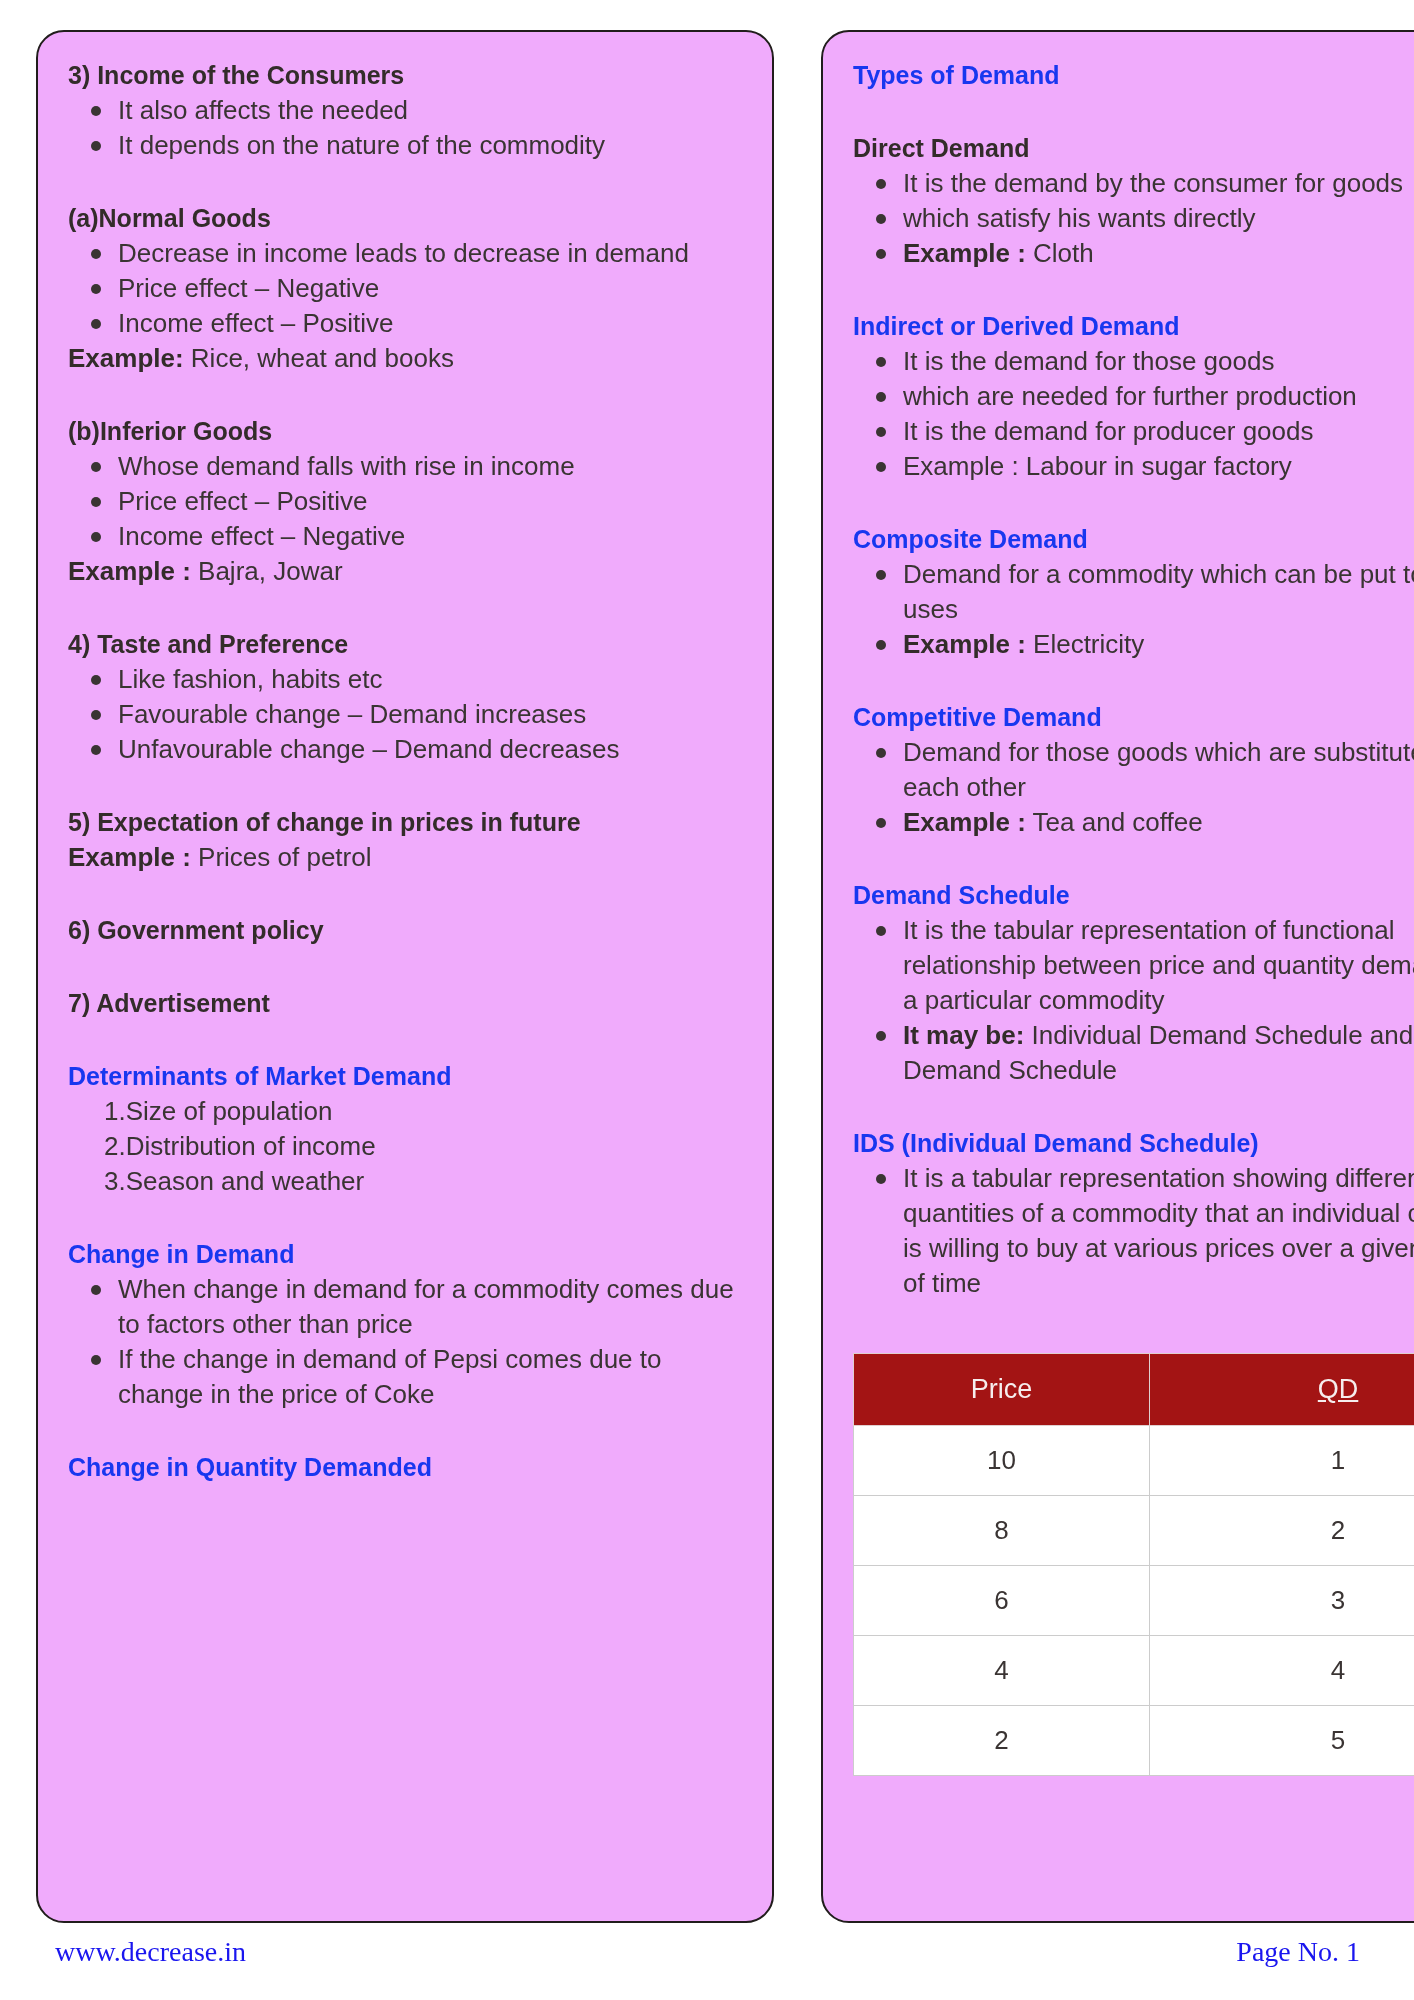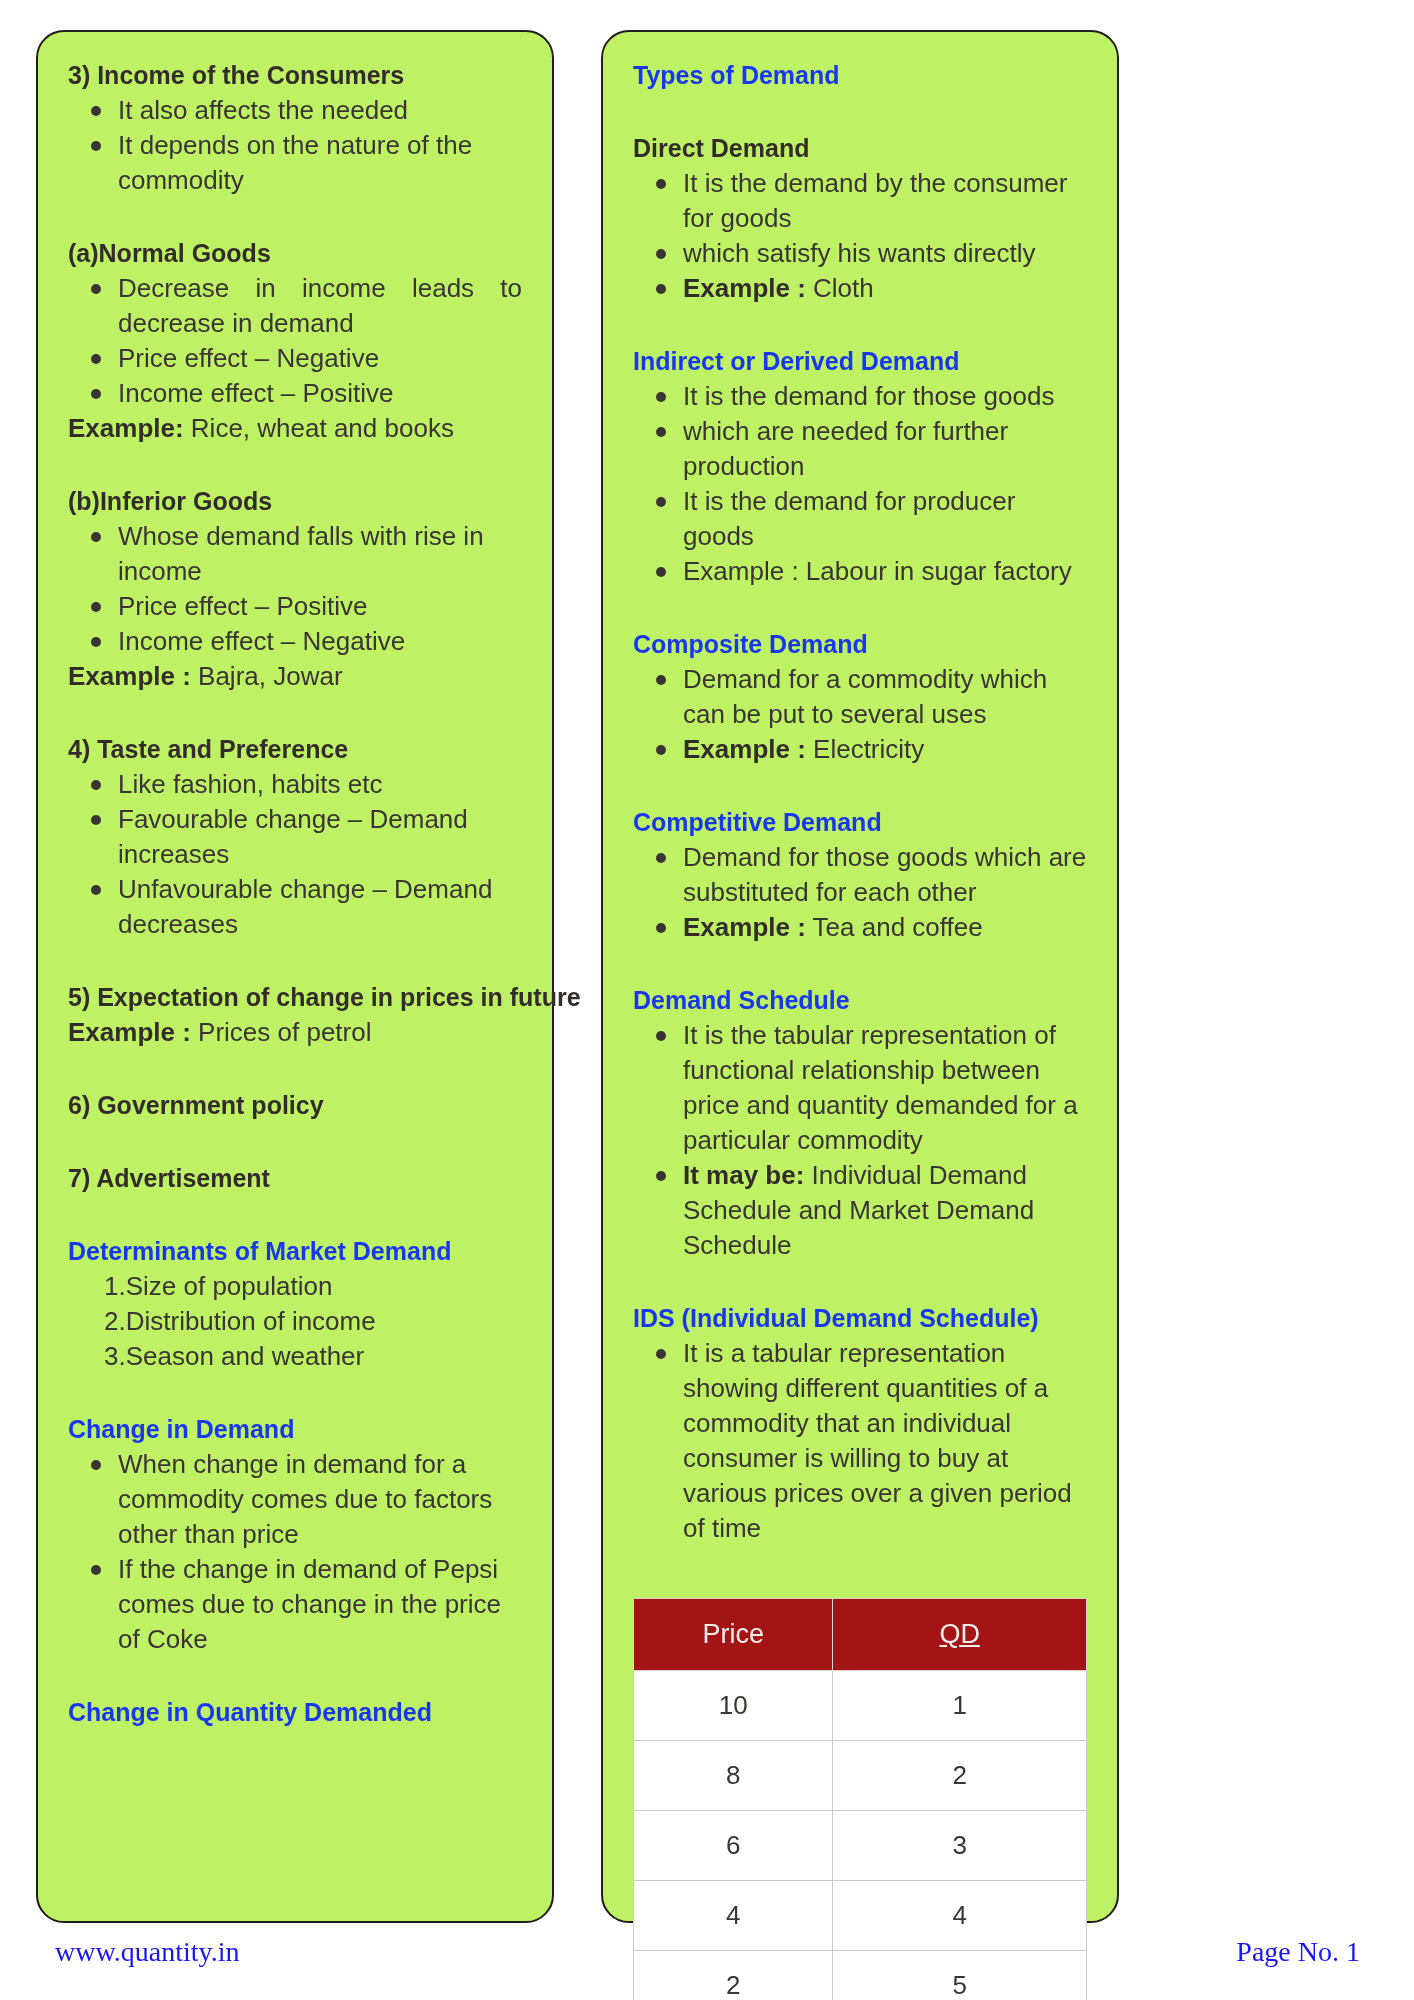--- a/index.html
+++ b/index.html
@@ -6,25 +6,25 @@
   html,body { width:1414px; height:2000px; }
   body {
     background:#ffffff;
     font-family:"Liberation Sans", sans-serif;
     color:#3a3433;
     position:relative;
     overflow:hidden;
   }
   .cards { position:absolute; top:30px; left:36px; display:flex; gap:47px; }
   .card {
-    width:518px; height:1893px;
+    width:738px; height:1893px;
     border:2.5px solid #211d1c;
     border-radius:28px;
     padding:26px 30px;
-    background:#bef264;
+    background:#f0abfc;
   }
   .sec { margin-bottom:38px; }
   .sec h2 {
     font-size:25px; font-weight:bold; line-height:35px; white-space:nowrap;
   }
   .dark { color:#332c2a; }
   .blue { color:#1837ef; }
   ul.bullets { list-style:none; }
   ul.bullets li {
     position:relative; padding-left:50px;
@@ -228,15 +228,15 @@
           <td>2</td>
           <td>5</td>
         </tr>
       </tbody>
     </table>
 
   </div>
 </div>
 
 <div class="footer">
-  <span>www.quantity.in</span>
+  <span>www.decrease.in</span>
   <span>Page No. 1</span>
 </div>
 
 </body></html>

